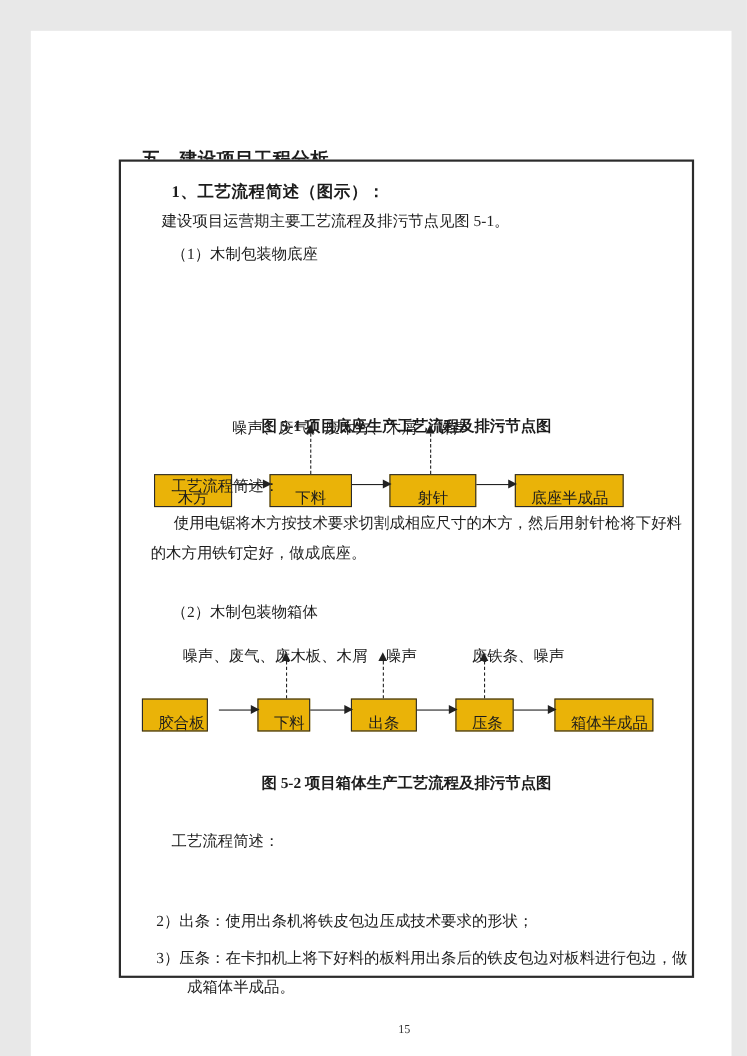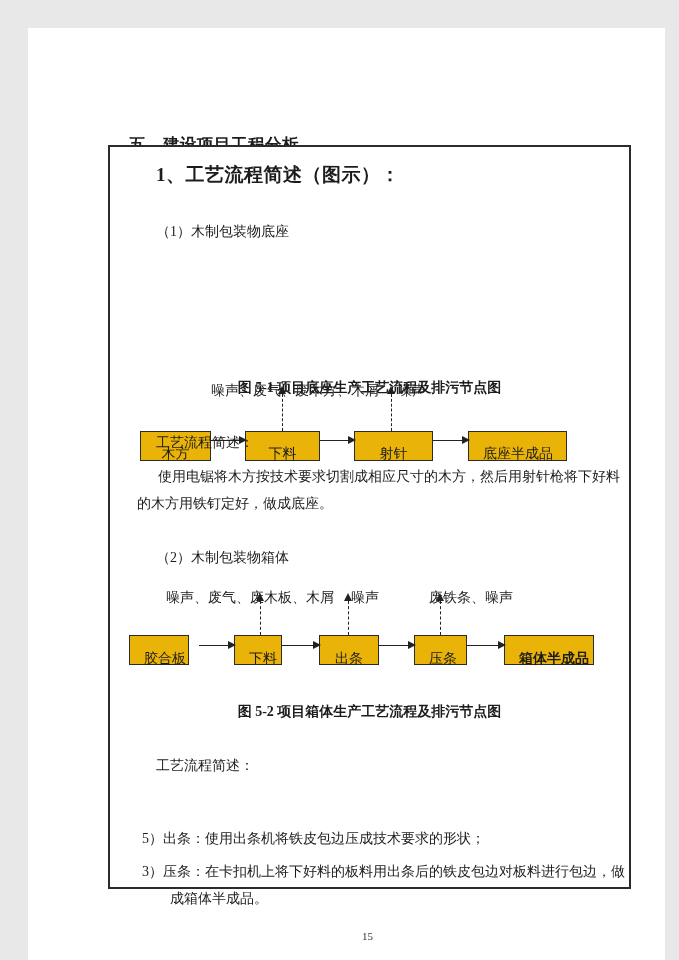--- a/index.html
+++ b/index.html
@@ -17,21 +17,21 @@
     font-size:16.5px; font-weight:bold; letter-spacing:0.5px;
   }
   .main-box {
     position:absolute; left:80px; top:117px;
     width:523px; height:744px;
     border:2px solid #2b2b2b;
     background:#ffffff;
   }
   .abs { position:absolute; }
   .txt { font-size:14px; line-height:16px; white-space:nowrap; }
-  .section-title { left:32px; top:6px; font-size:19px; font-weight:bold; letter-spacing:0.5px; }
+  .section-title { left:32px; top:6px; font-size:15px; font-weight:bold; letter-spacing:0.5px; }
   .intro { left:23px; top:33px; }
   .sub-title { left:32px; top:63px; }
   .sub-title2 { left:32px; top:389px; }
   .caption { left:0; width:100%; text-align:center; font-weight:bold; font-size:14px; }
   .cap1 { top:218px; }
   .cap2 { top:542px; }
   .desc-label1 { left:32px; top:274px; }
   .desc-label2 { left:32px; top:597px; }
   .para {
     left:13px; top:302px; width:515px;
@@ -84,20 +84,21 @@
 </head>
 <body>
 
 <div class="page">
 
   <div class="doc-heading">五、建设项目工程分析</div>
 
   <div class="main-box">
 
     <div class="abs txt section-title">1、工艺流程简述（图示）：</div>
+    <div class="abs txt intro">建设项目运营期主要工艺流程及排污节点见图 5-1。</div>
     <div class="abs txt sub-title">（1）木制包装物底座</div>
 
     <div class="flow flow1">
       <div class="emission-label" style="left:87px; top:3px;">噪声、废气、废木方、木屑</div>
       <div class="emission-label" style="left:274px; top:3px;">噪声</div>
 
       <div class="varrow" style="left:172px; top:28px; height:37px;"></div>
       <div class="varrow" style="left:281px; top:28px; height:37px;"></div>
 
       <div class="flow-node fn1" style="left:30px; top:65px; width:71px;">木方</div>
@@ -123,31 +124,31 @@
       <div class="emission-label" style="left:305px; top:3px;">废铁条、噪声</div>
 
       <div class="varrow" style="left:150px; top:28px; height:34px;"></div>
       <div class="varrow" style="left:238px; top:28px; height:34px;"></div>
       <div class="varrow" style="left:330px; top:28px; height:34px;"></div>
 
       <div class="flow-node fn2" style="left:19px; top:62px; width:60px;">胶合板</div>
       <div class="flow-node fn2" style="left:124px; top:62px; width:48px;">下料</div>
       <div class="flow-node fn2" style="left:209px; top:62px; width:60px;">出条</div>
       <div class="flow-node fn2" style="left:304px; top:62px; width:53px;">压条</div>
-      <div class="flow-node fn2" style="left:394px; top:62px; width:90px;font-weight:bold;">箱体半成品</div>
+      <div class="flow-node fn2" style="left:394px; top:62px; width:90px;">箱体半成品</div>
 
       <div class="harrow" style="left:89px; top:72px; width:35px;"></div>
       <div class="harrow" style="left:172px; top:72px; width:37px;"></div>
       <div class="harrow" style="left:269px; top:72px; width:35px;"></div>
       <div class="harrow" style="left:357px; top:72px; width:37px;"></div>
     </div>
 
     <div class="abs caption cap2">图 5-2 项目箱体生产工艺流程及排污节点图</div>
 
     <div class="abs txt desc-label2">工艺流程简述：</div>
-    <div class="abs step step2">5）出条：使用出条机将铁皮包边压成技术要求的形状；</div>
+    <div class="abs step step2">2）出条：使用出条机将铁皮包边压成技术要求的形状；</div>
     <div class="abs step step3">3）压条：在卡扣机上将下好料的板料用出条后的铁皮包边对板料进行包边，做成箱体半成品。</div>
 
   </div>
 
   <div class="page-number">15</div>
 
 </div>
 
 </body></html>

